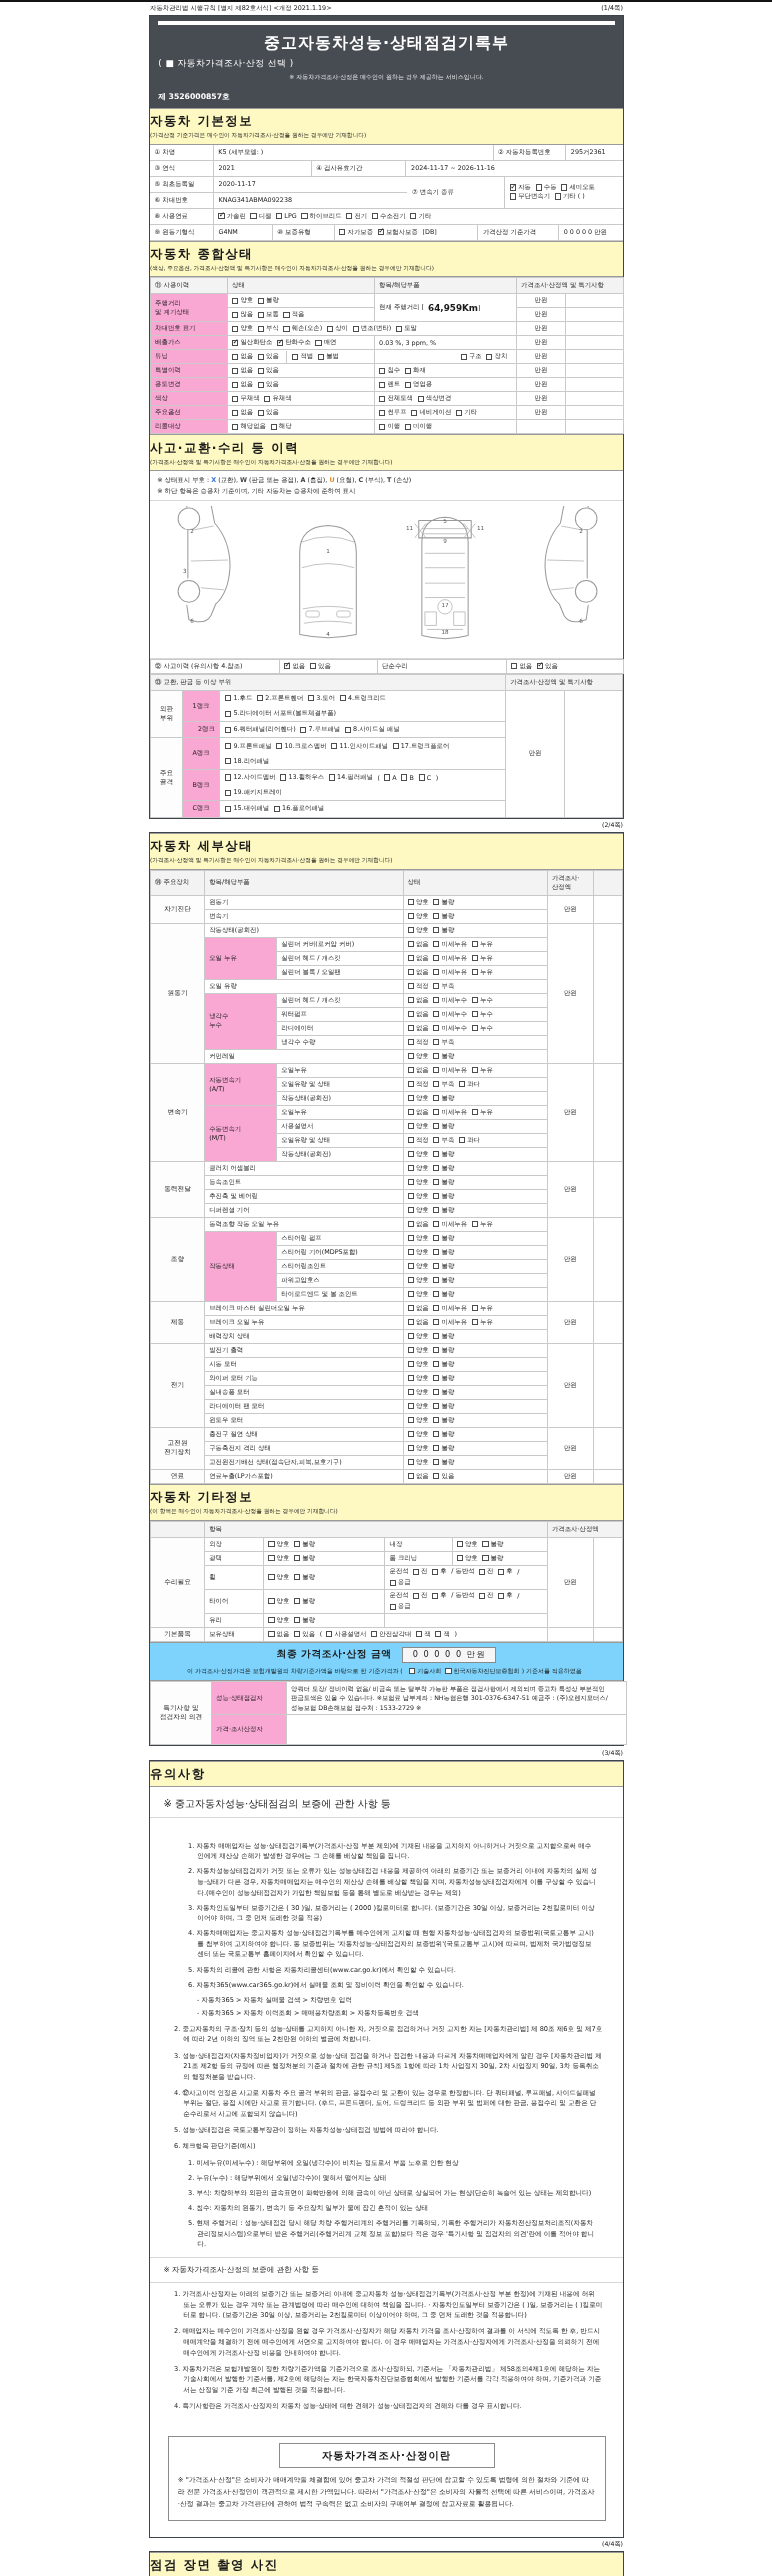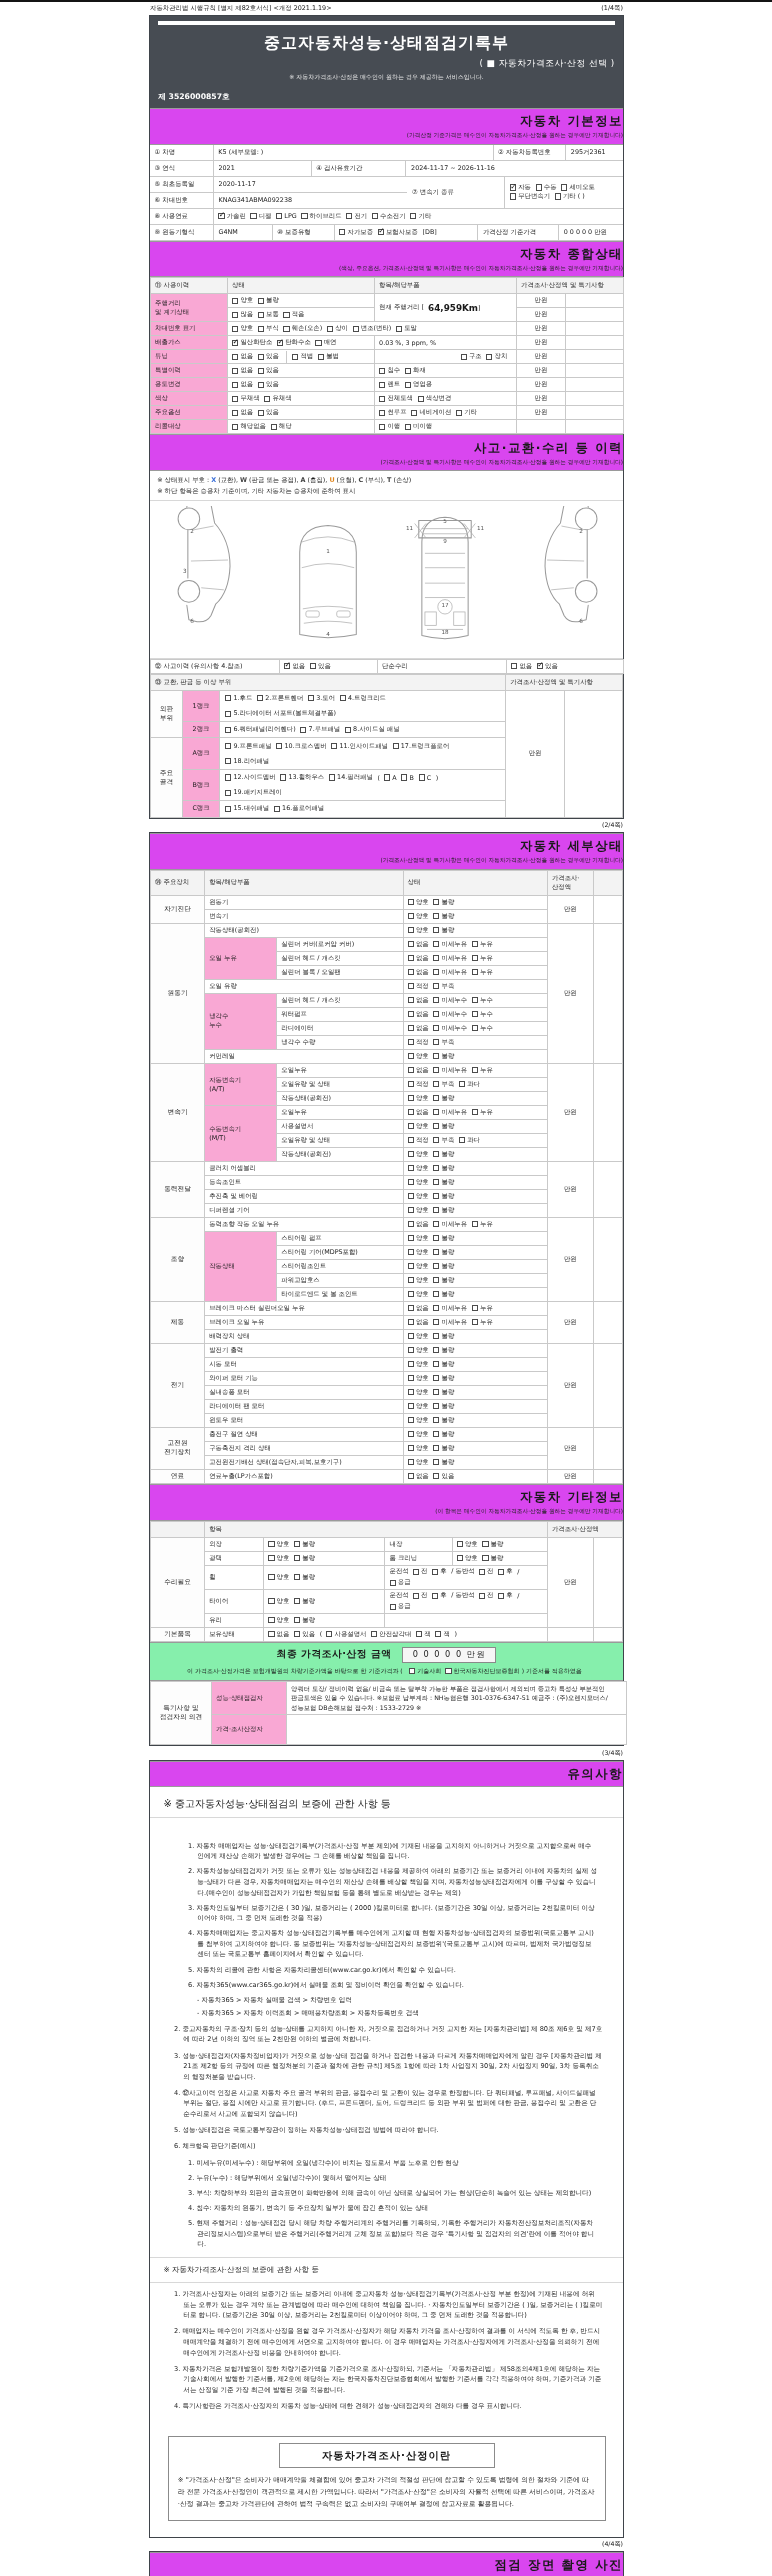--- a/index.html
+++ b/index.html
@@ -8,26 +8,26 @@
        font-family:"DejaVu Sans","Liberation Sans",sans-serif;}
   .topline{height:1.5px;background:#141414}
   .doc{width:475px;margin:0 auto}
   .meta{display:flex;justify-content:space-between;font-size:6.4px;padding:2.6px 1px 2.1px;color:#111}
   .marker{text-align:right;font-size:6.2px;padding:2.1px 1px;color:#111}
   .box{border:1.5px solid #3f444a;background:#fff}
   
   .hdr{background:#474c53;color:#fff;padding:4.1px 8.2px 6.2px}
   .hdr .strip{height:3.6px;background:#fff;margin:1px 0 8.2px}
   .hdr h1{margin:1px 0 4.1px;text-align:center;font-size:16px;font-weight:bold;letter-spacing:1px}
-  .hdr .sub{text-align:right;font-size:8.8px;margin:0 0 3.1px;letter-spacing:0.5px}
+  .hdr .sub{text-align:left;font-size:8.8px;margin:0 0 3.1px;letter-spacing:0.5px}
   .hdr .note{text-align:center;font-size:6px;color:#e9e9e9;margin:0 0 9.3px}
   .hdr .docno{font-size:7.7px;font-weight:bold}
   
-  .sec-title{background:#d946ef;border-top:0.5px solid #9a9a9a;border-bottom:0.5px solid #9a9a9a;
-             text-align:right;padding:4.1px 0 3.6px}
+  .sec-title{background:#fef9c3;border-top:0.5px solid #9a9a9a;border-bottom:0.5px solid #9a9a9a;
+             text-align:left;padding:4.1px 0 3.6px}
   .sec-title .t{font-size:12.4px;font-weight:bold;letter-spacing:1.5px}
   .sec-title .n{font-size:5.7px;color:#222;margin-top:2.1px}
   
   table{border-collapse:collapse;width:100%;table-layout:fixed}
   td,th{border:0.5px solid #c9c9c9;font-size:6.4px;padding:1.5px 4.1px;font-weight:normal;
         text-align:left;vertical-align:middle;background:#fff;word-break:keep-all}
   th.group{white-space:pre-line;text-align:center;background:#fdfdfd;font-size:6.7px}
   td.sub{white-space:pre-line;background:#f9a8d4}
   tr.thead td,tr.thead th{background:#f3f3f3;font-size:6.4px;padding:3.1px 4.1px}
   td.unit{text-align:center;color:#222}
@@ -49,21 +49,21 @@
   .bcol{display:flex;flex-direction:column}
   .blab{color:#111}
   
   .legend{padding:4.1px 7.2px 3.1px;border-bottom:0.5px solid #d8d8d8;font-size:6.4px;line-height:1.7}
   .diagrams{display:flex;justify-content:space-around;align-items:center;padding:5.2px 3.1px 7.2px;border-bottom:0.5px solid #d8d8d8}
   .diagrams svg{display:block}
   .dia-stroke{fill:none;stroke:#9a9a9a;stroke-width:2;stroke-linejoin:round;stroke-linecap:round}
   .dia-thin{fill:none;stroke:#ababab;stroke-width:1.4}
   .dia-num{font-size:11px;fill:#555}
   
-  .finalbar{background:#86efac;border-top:0.5px solid #9a9a9a;border-bottom:0.5px solid #9a9a9a;padding:4.1px 5.2px 4.6px;text-align:center}
+  .finalbar{background:#7dd3fc;border-top:0.5px solid #9a9a9a;border-bottom:0.5px solid #9a9a9a;padding:4.1px 5.2px 4.6px;text-align:center}
   .finalbar .fl{font-size:9.8px;font-weight:bold;letter-spacing:0.5px;margin-right:8.2px}
   .finalbar .fv{display:inline-block;border:0.5px solid #8a8a8a;background:#f6f6f6;padding:1.5px 9.3px;font-size:8.2px;letter-spacing:1.5px}
   .finalbar .fn{font-size:6px;margin-top:3.6px;display:flex;justify-content:center;align-items:center;flex-wrap:wrap}
   .finalbar .fn .opt{margin:0 2.1px}
   
   .notice-body{padding:3.1px 0 5.2px}
   .nhead{font-size:10px;padding:6.2px 13.4px;border-bottom:0.5px solid #d8d8d8;margin-bottom:23px}
   .nhead2{font-size:7.5px;padding:7.2px 13.4px;border-top:0.5px solid #d8d8d8;border-bottom:0.5px solid #d8d8d8;margin:7.2px 0 5.2px}
   .n1{font-size:6.6px;line-height:1.6;margin:5.7px 20.6px 5.7px 24px;text-indent:-9.3px;padding-left:9.3px}
   .n2{font-size:6.6px;line-height:1.6;margin:4.6px 25px 4.6px 38px;text-indent:-9.3px;padding-left:9.3px}
@@ -656,21 +656,21 @@
                 <label class="opt">
                   <span class="cb"></span>
                   <span class="opt-t">5.라디에이터 서포트(볼트체결부품)</span>
                 </label>
               </span>
             </td>
             <td class="unit" rowspan="5">만원</td>
             <td class="blank" rowspan="5"></td>
           </tr>
           <tr>
-            <td class="sub" style="text-align:center">2랭크</td>
+            <td class="sub" style="text-align:right">2랭크</td>
             <td style="padding:3.1px 5.2px">
               <span class="tok-wrap">
                 <label class="opt">
                   <span class="cb"></span>
                   <span class="opt-t">6.쿼터패널(리어휀다)</span>
                 </label>
                 <label class="opt">
                   <span class="cb"></span>
                   <span class="opt-t">7.루브패널</span>
                 </label>

